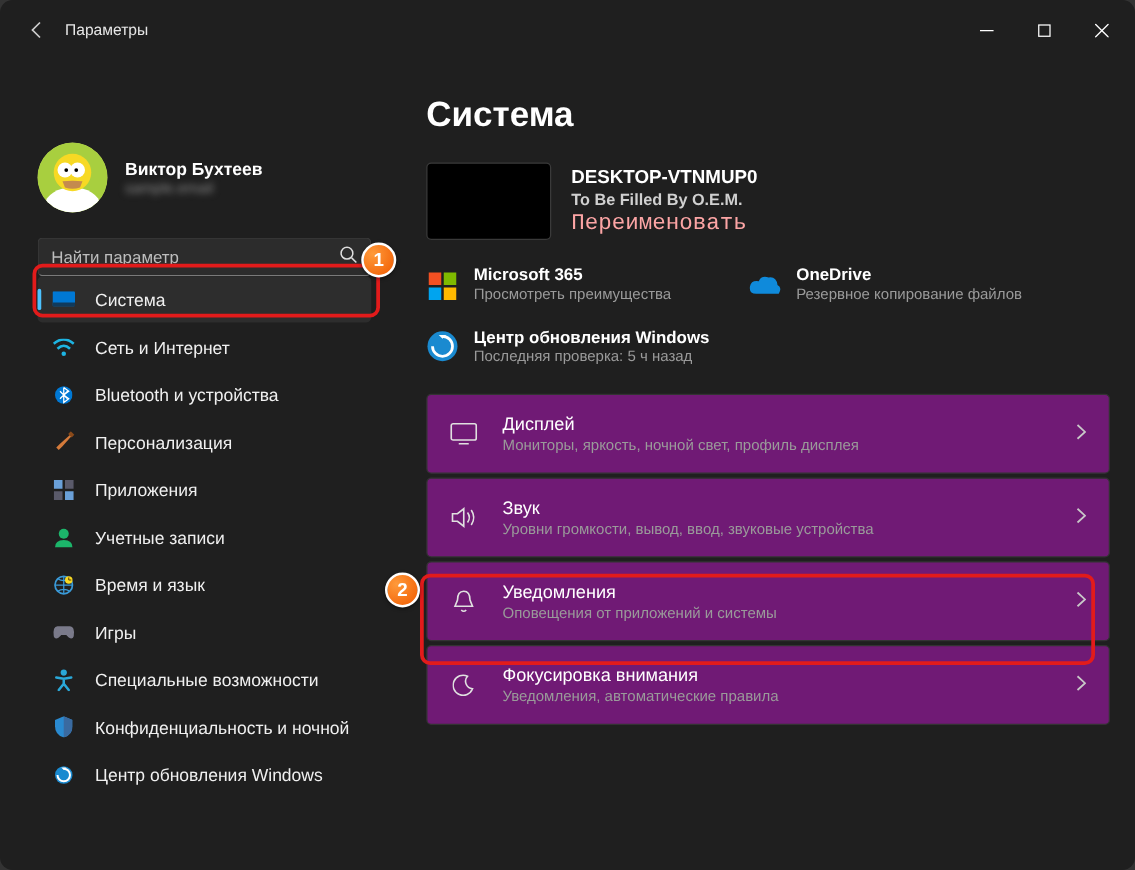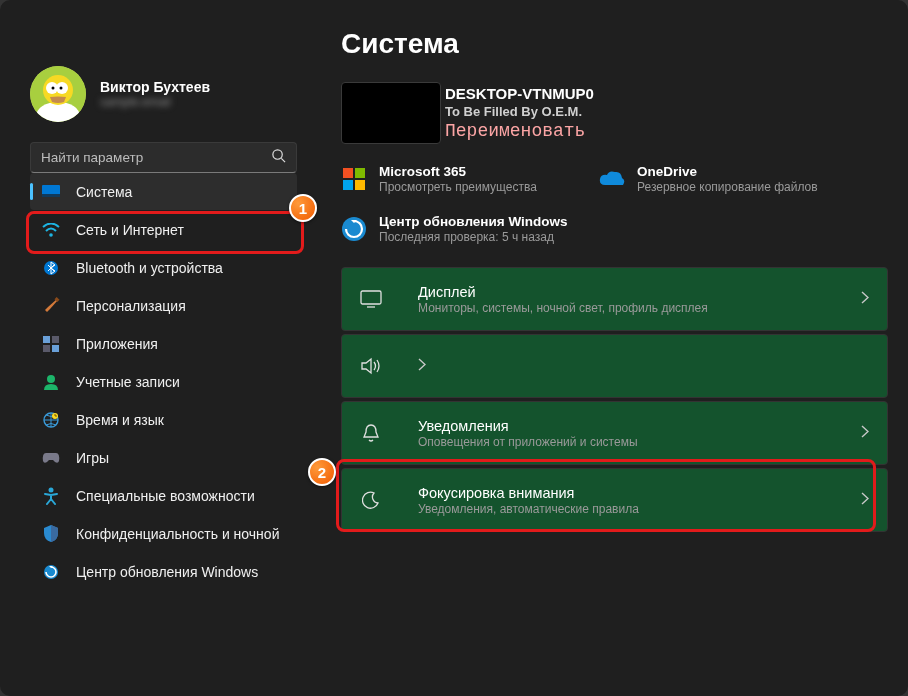--- a/index.html
+++ b/index.html
@@ -42,35 +42,35 @@
     border-radius:4px; font-size:14px; color:#f0f0f0; cursor:pointer; position:relative;
   }
   .nav-item.active { background:#2d2d2d; }
   .nav-item.active::before {
     content:""; position:absolute; left:0; top:10px; bottom:10px; width:3px;
     background:#4cc2ff; border-radius:2px;
   }
   .nav-icon { width:18px; height:18px; display:flex; align-items:center; justify-content:center; flex-shrink:0; }
   .content { flex:1; padding: 28px 20px 0 36px; overflow-y:auto; }
   .page-title { font-size:28px; font-weight:600; margin-bottom:22px; }
-  .device-row { display:flex; align-items:center; gap:4px; margin-bottom:20px; }
+  .device-row { display:flex; align-items:center; gap:16px; margin-bottom:20px; }
   .device-thumb { width:100px; height:62px; background:#000; border-radius:4px; border:1px solid #3a3a3a; flex-shrink:0; }
   .device-info .dn { font-weight:600; font-size:15px; }
   .device-info .dm { font-size:13px; color:#d0d0d0; margin-top:2px;font-weight:bold; }
   .device-info .dr { font-size:18px; color:#fca5a5; margin-top:2px; cursor:pointer;font-family:Liberation Mono, monospace; }
   .tiles { display:flex; gap:18px; margin-bottom:18px; flex-wrap:wrap; }
-  .tile { display:flex; gap:12px; align-items:flex-start; width:240px; }
+  .tile { display:flex; gap:12px; align-items:center; width:240px; }
   .tile-icon { width:26px; height:26px; display:flex; align-items:center; justify-content:center; flex-shrink:0; margin-top:2px; }
   .tile-body .tt { font-weight:600; font-size:13.5px; }
   .tile-body .td { font-size:12px; color:#9a9a9a; margin-top:1px; line-height:1.3; }
   .wu-row { display:flex; gap:12px; align-items:flex-start; margin-bottom:22px; }
   .card-list { display:flex; flex-direction:column; gap:3px; }
   .card {
-    background:#14532d; border:1px solid #333; border-radius:4px;
-    display:flex; align-items:center; padding:14px 18px; gap:36px;
+    background:#701a75; border:1px solid #333; border-radius:4px;
+    display:flex; align-items:center; padding:14px 18px; gap:20px;
     cursor:pointer; min-height:64px;
   }
   .card-icon { width:22px; height:22px; display:flex; align-items:center; justify-content:center; flex-shrink:0; color:#e0e0e0;}
   .card-body { flex:1; }
   .card-title { font-size:14.5px; color:#fff; }
   .card-desc { font-size:12px; color:#9a9a9a; margin-top:1px; }
   .chev { color:#c8c8c8; font-size:14px; }
   .annot {
     position:absolute; width:28px; height:28px; border-radius:50%;
     background: radial-gradient(circle at 30% 30%, #ff9a3a, #f05a00);
@@ -80,20 +80,46 @@
   }
   .annot-box {
     position:absolute; border:3px solid #e21b1b; border-radius:8px; z-index:9; pointer-events:none;
   }
 </style>
 </head>
 <body>
 
 <div class="window">
 
+  <div class="titlebar">
+    <div class="back-btn">
+      <svg width="16" height="16" viewBox="0 0 16 16">
+          <path d="M10 2 L4 8 L10 14" stroke="#ccc" stroke-width="1.4" fill="none"></path>
+        </svg>
+    </div>
+    <div class="title">Параметры</div>
+    <div class="win-controls">
+      <div class="win-btn">
+        <svg width="11" height="11" viewBox="0 0 11 11">
+            <line x1="0" y1="5.5" x2="11" y2="5.5" stroke="#fff" stroke-width="1"></line>
+          </svg>
+      </div>
+      <div class="win-btn">
+        <svg width="11" height="11" viewBox="0 0 11 11">
+            <rect x="1" y="1" width="9" height="9" stroke="#fff" stroke-width="1" fill="none"></rect>
+          </svg>
+      </div>
+      <div class="win-btn close">
+        <svg width="11" height="11" viewBox="0 0 11 11">
+            <line x1="0" y1="0" x2="11" y2="11" stroke="#fff" stroke-width="1"></line>
+            <line x1="11" y1="0" x2="0" y2="11" stroke="#fff" stroke-width="1"></line>
+          </svg>
+      </div>
+    </div>
+  </div>
 
   <div class="body">
     <div class="sidebar">
       <div class="profile">
         <div class="avatar">
           <svg viewBox="0 0 56 56">
             <circle cx="28" cy="28" r="28" fill="#a8cf3f"></circle>
             <ellipse cx="28" cy="50" rx="22" ry="14" fill="#fff"></ellipse>
             <circle cx="28" cy="24" r="15" fill="#f7d924"></circle>
             <circle cx="22" cy="22" r="6" fill="#fff"></circle>
@@ -284,36 +310,40 @@
       <div class="card-list">
         <div class="card">
           <div class="card-icon">
             <svg width="22" height="18" viewBox="0 0 22 18">
                 <rect x="1" y="1" width="20" height="13" rx="1.5" stroke="#e0e0e0" stroke-width="1.3" fill="none"></rect>
                 <line x1="7" y1="17" x2="15" y2="17" stroke="#e0e0e0" stroke-width="1.3"></line>
               </svg>
           </div>
           <div class="card-body">
             <div class="card-title">Дисплей</div>
-            <div class="card-desc">Мониторы, системы, ночной свет, профиль дисплея</div>
+            <div class="card-desc">Мониторы, яркость, ночной свет, профиль дисплея</div>
           </div>
           <div class="chev">
             <svg width="8" height="13" viewBox="0 0 8 13">
                 <path d="M1 1 L7 6.5 L1 12" stroke="#c8c8c8" stroke-width="1.4" fill="none"></path>
               </svg>
           </div>
         </div>
 
         <div class="card">
           <div class="card-icon">
             <svg width="22" height="18" viewBox="0 0 22 18">
                 <path d="M2 6 H6 L11 2 V16 L6 12 H2 Z" stroke="#e0e0e0" stroke-width="1.3" fill="none"></path>
                 <path d="M14 5 Q17 9 14 13 M17 3 Q21 9 17 15" stroke="#e0e0e0" stroke-width="1.3" fill="none"></path>
               </svg>
           </div>
+          <div class="card-body">
+            <div class="card-title">Звук</div>
+            <div class="card-desc">Уровни громкости, вывод, ввод, звуковые устройства</div>
+          </div>
           <div class="chev">
             <svg width="8" height="13" viewBox="0 0 8 13">
                 <path d="M1 1 L7 6.5 L1 12" stroke="#c8c8c8" stroke-width="1.4" fill="none"></path>
               </svg>
           </div>
         </div>
 
         <div class="card">
           <div class="card-icon">
             <svg width="18" height="20" viewBox="0 0 18 20">

